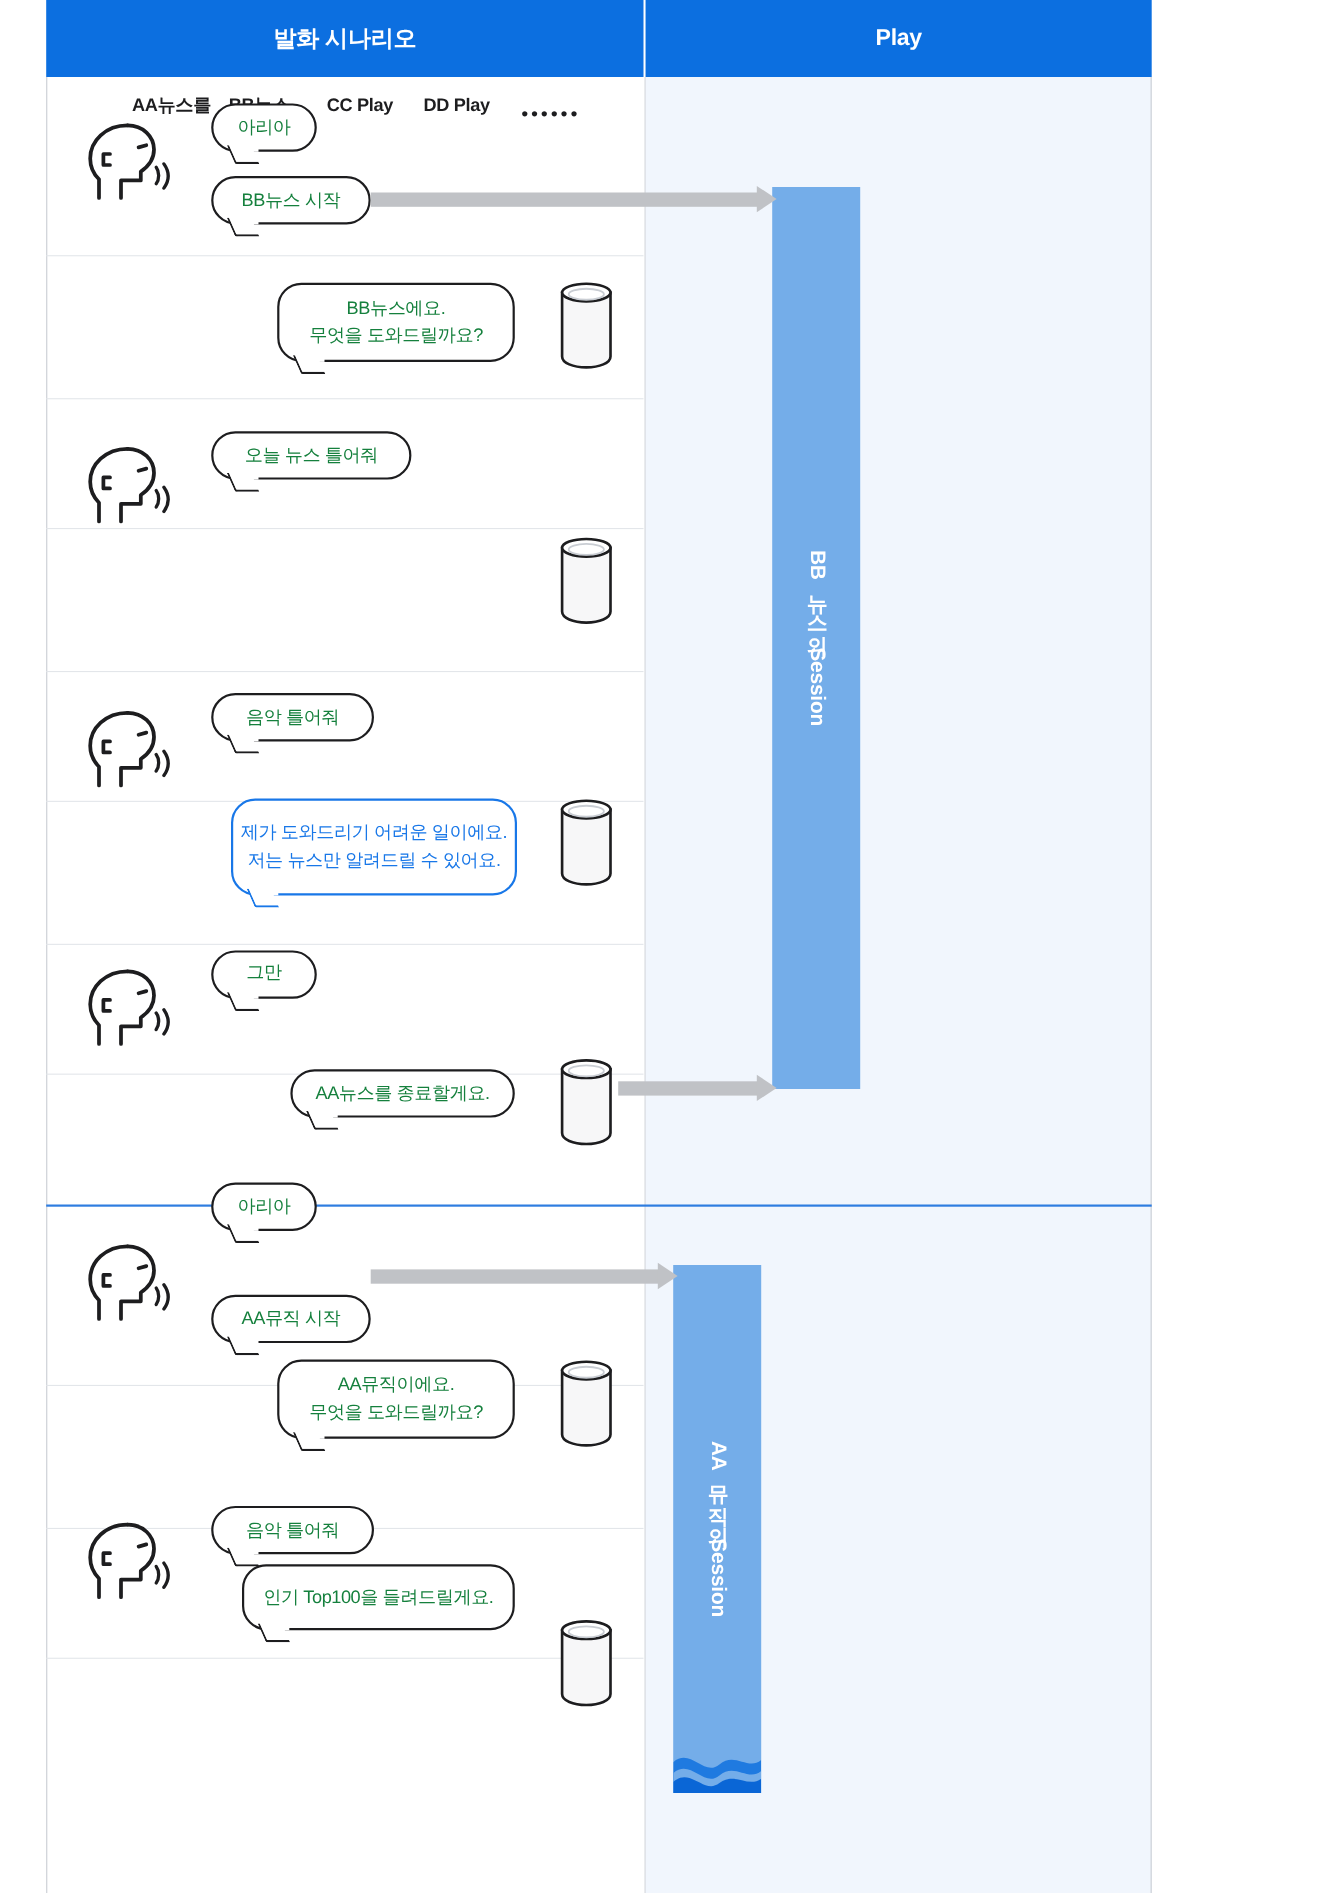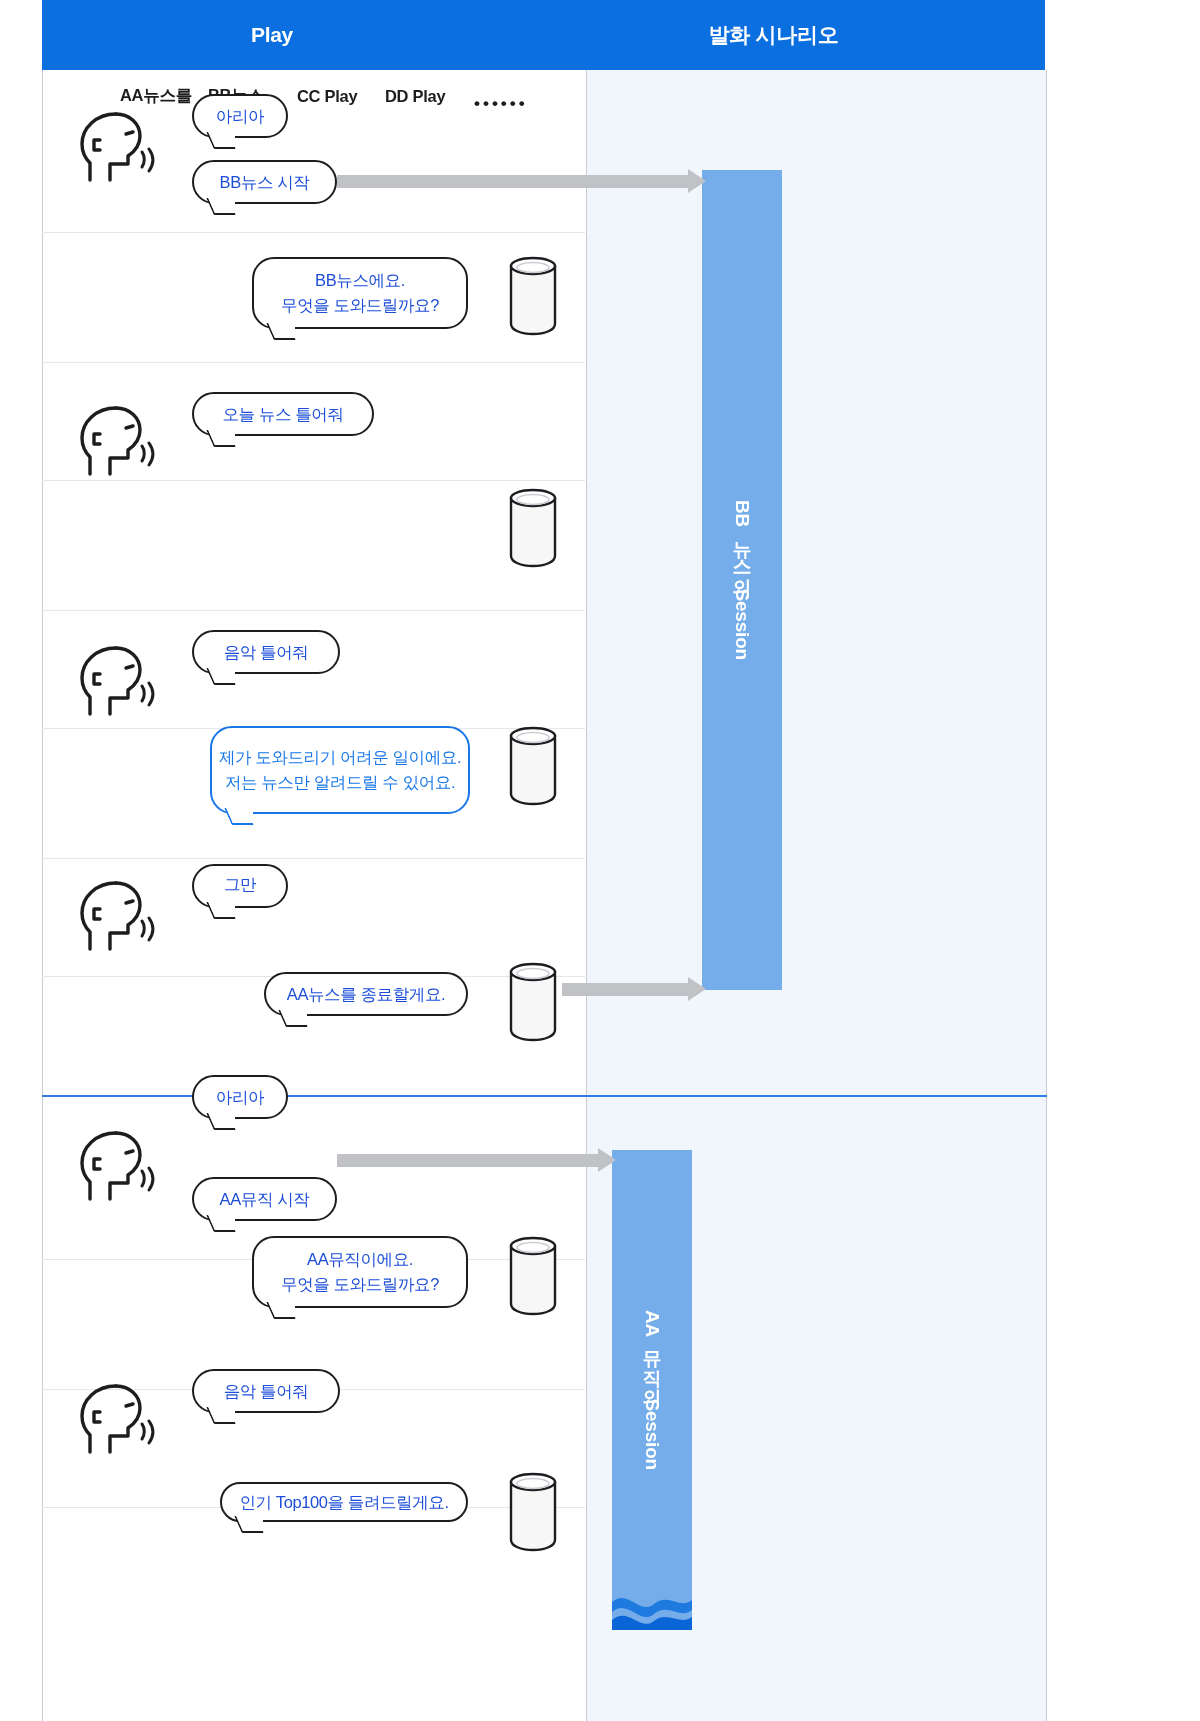--- a/index.html
+++ b/index.html
@@ -96,21 +96,21 @@
   
   .spk-icon { position: absolute; }
   .spk-icon svg { display: block; }
 
   
   .bubble {
     position: absolute;
     border: 2px solid #1d1d1f;
     border-radius: 22px;
     background: #ffffff;
-    color: #1d4ed8;
+    color: #15803d;
     font-size: 16.5px;
     line-height: 25px;
     display: flex;
     flex-direction: column;
     align-items: center;
     justify-content: center;
     padding: 9px 19px;
     text-align: center;
     white-space: nowrap;
     letter-spacing: -0.4px;
@@ -212,22 +212,22 @@
   }
 </style>
 </head>
 <body>
 
 <div class="page">
 
   <div class="grid">
 
     <div class="hdr">
+      <div class="hdr-cell hdr-left">발화 시나리오</div>
       <div class="hdr-cell hdr-right">Play</div>
-      <div class="hdr-cell hdr-left">발화 시나리오</div>
     </div>
 
     <div class="body-wrap">
 
       <div class="col-left"></div>
 
       <div class="col-right"></div>
 
       <div class="row" style="top:0px;height:163px;"></div>
       <div class="row" style="top:163px;height:130px;"></div>
@@ -440,21 +440,21 @@
           <g fill="none" stroke="#1d1d1f" stroke-width="3" stroke-linecap="round">
             <path d="M72,46 C75,50 75,57 72,61"></path>
             <path d="M79,43 C84,50 84,58 79,65"></path>
           </g>
         </svg>
       </div>
       <div class="bubble" style="left:150px;top:1299px;width:148px;height:44px;">
         <span class="ln">음악 틀어줘</span>
       </div>
 
-      <div class="bubble" style="left:178px;top:1412px;width:248px;height:40px;">
+      <div class="bubble" style="left:178px;top:1352px;width:248px;height:60px;">
         <span class="ln">인기 Top100을 들려드릴게요.</span>
       </div>
       <div class="spk-icon" style="left:463px;top:1400px;">
         <svg width="56" height="82" viewBox="0 0 56 82">
           <path d="M6,12 L6,70 C6,76 16,80 28,80 C40,80 50,76 50,70 L50,12 Z" fill="#f7f7f8" stroke="#1d1d1f" stroke-width="2.4"></path>
           <ellipse cx="28" cy="12" rx="22" ry="8" fill="#ffffff" stroke="#1d1d1f" stroke-width="2.4"></ellipse>
           <ellipse cx="28" cy="13.5" rx="16" ry="5" fill="none" stroke="#c9cdd3" stroke-width="1.6"></ellipse>
         </svg>
       </div>
 

